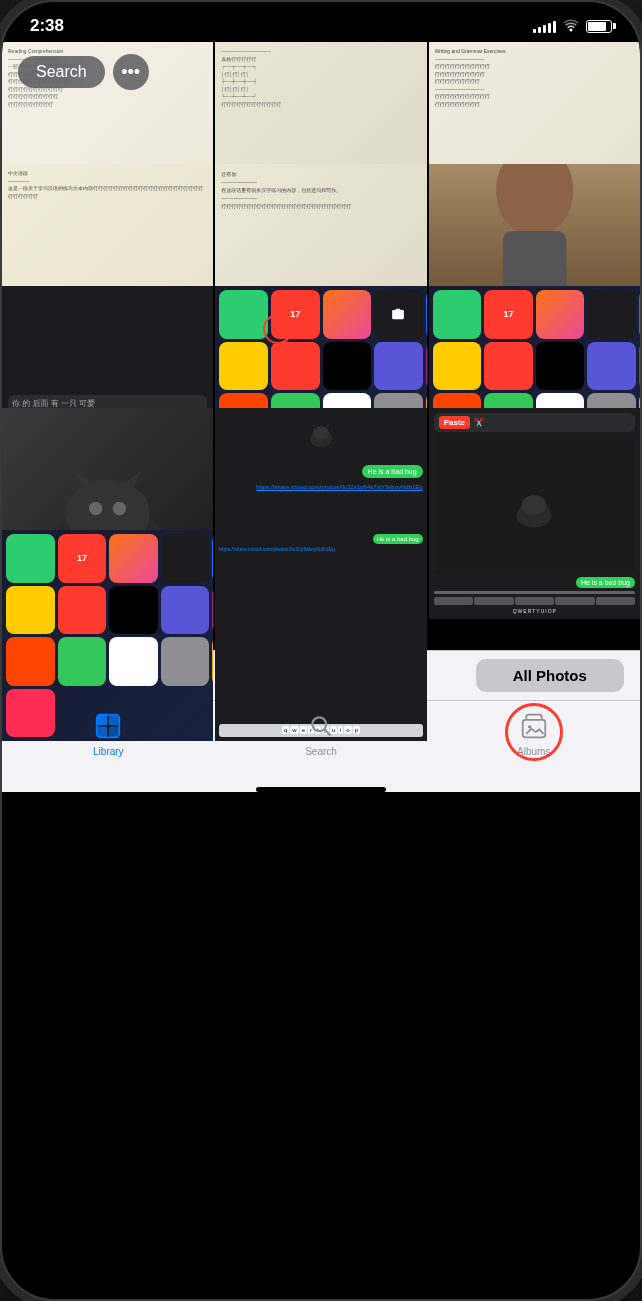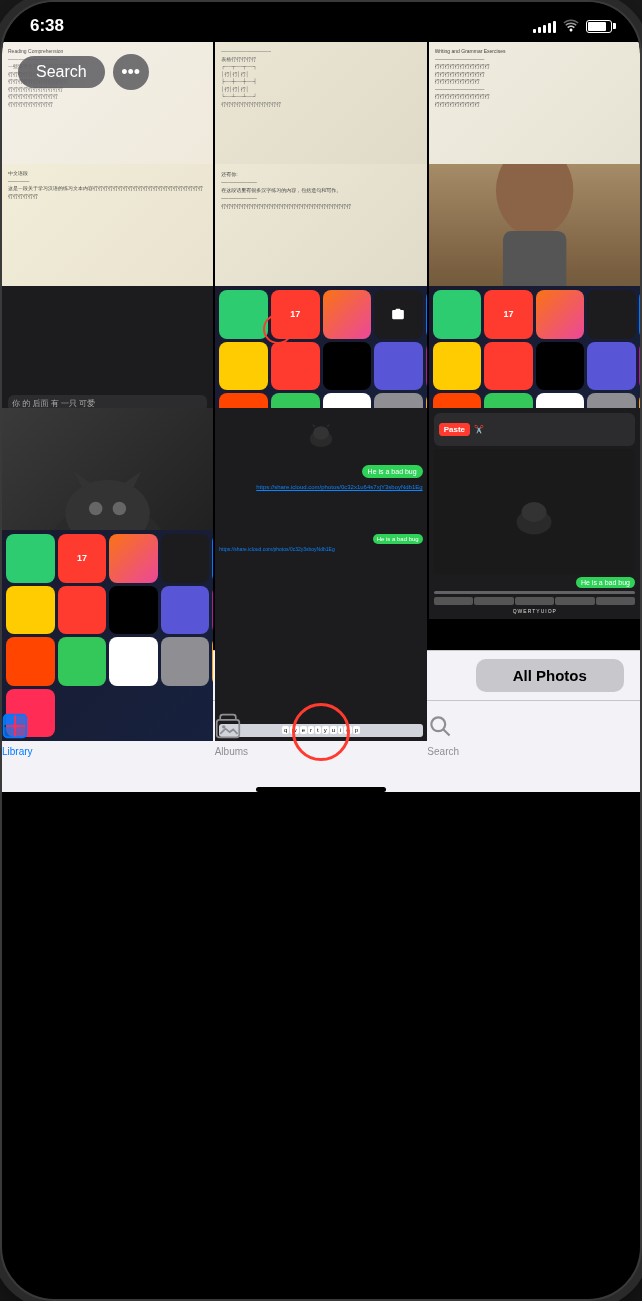--- a/index.html
+++ b/index.html
@@ -261,21 +261,21 @@
       display: flex;
       background: rgba(242,242,247,0.95);
       border-top: 1px solid #c6c6c8;
       padding: 8px 0 20px 0;
     }
 
     .tab-item {
       flex: 1;
       display: flex;
       flex-direction: column;
-      align-items: flex-start;
+      align-items: center;
       gap: 3px;
       cursor: pointer;
       padding: 4px 0;
       position: relative;
     }
 
     .tab-icon {
       font-size: 24px;
       line-height: 1;
     }
@@ -351,21 +351,21 @@
   </style>
 </head>
 <body>
 
 <div class="phone-frame">
   <div class="phone-screen">
 
     <div class="notch"></div>
 
     <div class="status-bar">
-      <span class="status-time">6:38</span>
+      <span class="status-time">2:38</span>
       <div class="status-icons">
         <div class="signal-bars">
           <div class="signal-bar" style="height:4px"></div>
           <div class="signal-bar" style="height:6px"></div>
           <div class="signal-bar" style="height:8px"></div>
           <div class="signal-bar" style="height:10px"></div>
           <div class="signal-bar" style="height:12px"></div>
         </div>
         <span class="wifi-icon">
           <svg width="18" height="14" viewBox="0 0 18 14" fill="white">
@@ -586,21 +586,21 @@
             <div style="display:flex; justify-content:flex-end; margin-bottom:2px;">
               <div style="background:#30d158; border-radius:10px; padding:3px 6px; font-size:7px; color:white;">He is a bad bug</div>
             </div>
             <div style="font-size:6px; color:#0a84ff; text-decoration:underline; text-align:right; word-break:break-all; line-height:1.3;">https://share.icloud.com/photos/0c32x1u64s7xjY3sboyNdb1Eg</div>
           </div>
         </div>
 
         <div class="photo-cell">
           <div style="background:#1c1c1e; width:100%; height:100%; padding:5px; display:flex; flex-direction:column; gap:3px;">
 
-            <div style="display:flex; align-items:center; gap:4px; background:#2c2c2e; border-radius:6px; padding:10px 5px;">
+            <div style="display:flex; align-items:center; gap:4px; background:#2c2c2e; border-radius:6px; padding:3px 5px;">
               <div style="background:#ff3b30; border:1.5px solid #ff3b30; border-radius:3px; padding:1px 4px; font-size:8px; color:white; font-weight:600;">Paste</div>
               <div style="font-size:8px; color:#aaa;">✂️</div>
             </div>
 
             <div style="background:#1a1a1a; flex:1; border-radius:4px; display:flex; align-items:center; justify-content:center;">
               <svg width="50" height="50" viewBox="0 0 100 100">
                 <ellipse cx="50" cy="70" rx="35" ry="25" fill="#2a2a2a"></ellipse>
                 <ellipse cx="50" cy="50" rx="25" ry="20" fill="#333"></ellipse>
               </svg>
             </div>
@@ -702,43 +702,43 @@
               <rect x="2" y="2" width="12" height="12" rx="2" fill="#007aff" opacity="0.9"></rect>
               <rect x="16" y="2" width="12" height="12" rx="2" fill="#007aff" opacity="0.7"></rect>
               <rect x="2" y="16" width="12" height="12" rx="2" fill="#007aff" opacity="0.7"></rect>
               <rect x="16" y="16" width="12" height="12" rx="2" fill="#007aff" opacity="0.5"></rect>
             </svg>
           </div>
           <span class="tab-label" style="color:#007aff;">Library</span>
         </div>
 
 
+        <div class="tab-item inactive">
+          <div class="tab-icon">
+            <svg width="26" height="26" viewBox="0 0 30 30" fill="none" stroke="#8e8e93" stroke-width="2.5">
+              <circle cx="13" cy="13" r="8"></circle>
+              <line x1="19" y1="19" x2="26" y2="26"></line>
+            </svg>
+          </div>
+          <span class="tab-label">Search</span>
+        </div>
+
         <div class="tab-item inactive" style="position:relative;">
 
           <div style="position:absolute; top:-6px; left:50%; transform:translateX(-50%); width:58px; height:58px; border:3px solid #ff3b30; border-radius:50%; pointer-events:none; z-index:5;"></div>
           <div class="tab-icon">
             <svg width="26" height="26" viewBox="0 0 30 30" fill="#8e8e93">
               <rect x="2" y="8" width="26" height="20" rx="3" fill="none" stroke="#8e8e93" stroke-width="2"></rect>
               <path d="M6 8 L6 5 Q6 2 9 2 L21 2 Q24 2 24 5 L24 8" fill="none" stroke="#8e8e93" stroke-width="2"></path>
               <circle cx="10" cy="16" r="2" fill="#8e8e93"></circle>
               <path d="M6 24 L12 18 L17 22 L21 19 L26 24" fill="none" stroke="#8e8e93" stroke-width="2"></path>
             </svg>
           </div>
           <span class="tab-label">Albums</span>
         </div>
 
-        <div class="tab-item inactive">
-          <div class="tab-icon">
-            <svg width="26" height="26" viewBox="0 0 30 30" fill="none" stroke="#8e8e93" stroke-width="2.5">
-              <circle cx="13" cy="13" r="8"></circle>
-              <line x1="19" y1="19" x2="26" y2="26"></line>
-            </svg>
-          </div>
-          <span class="tab-label">Search</span>
-        </div>
-
       </div>
 
       <div class="home-indicator"></div>
     </div>
 
   </div>
 </div>
 
 </body></html>

